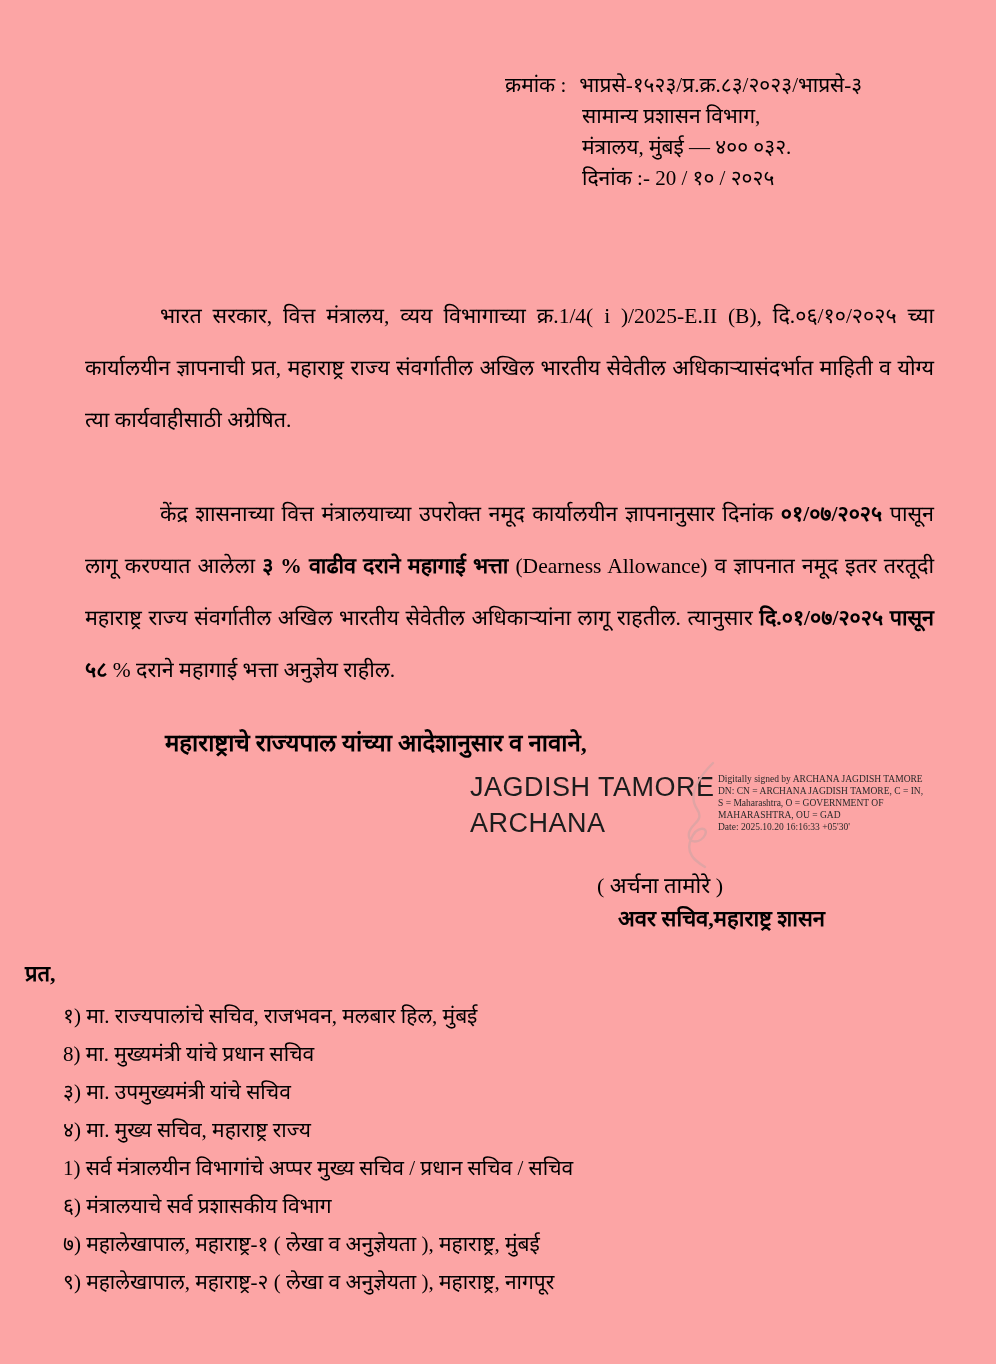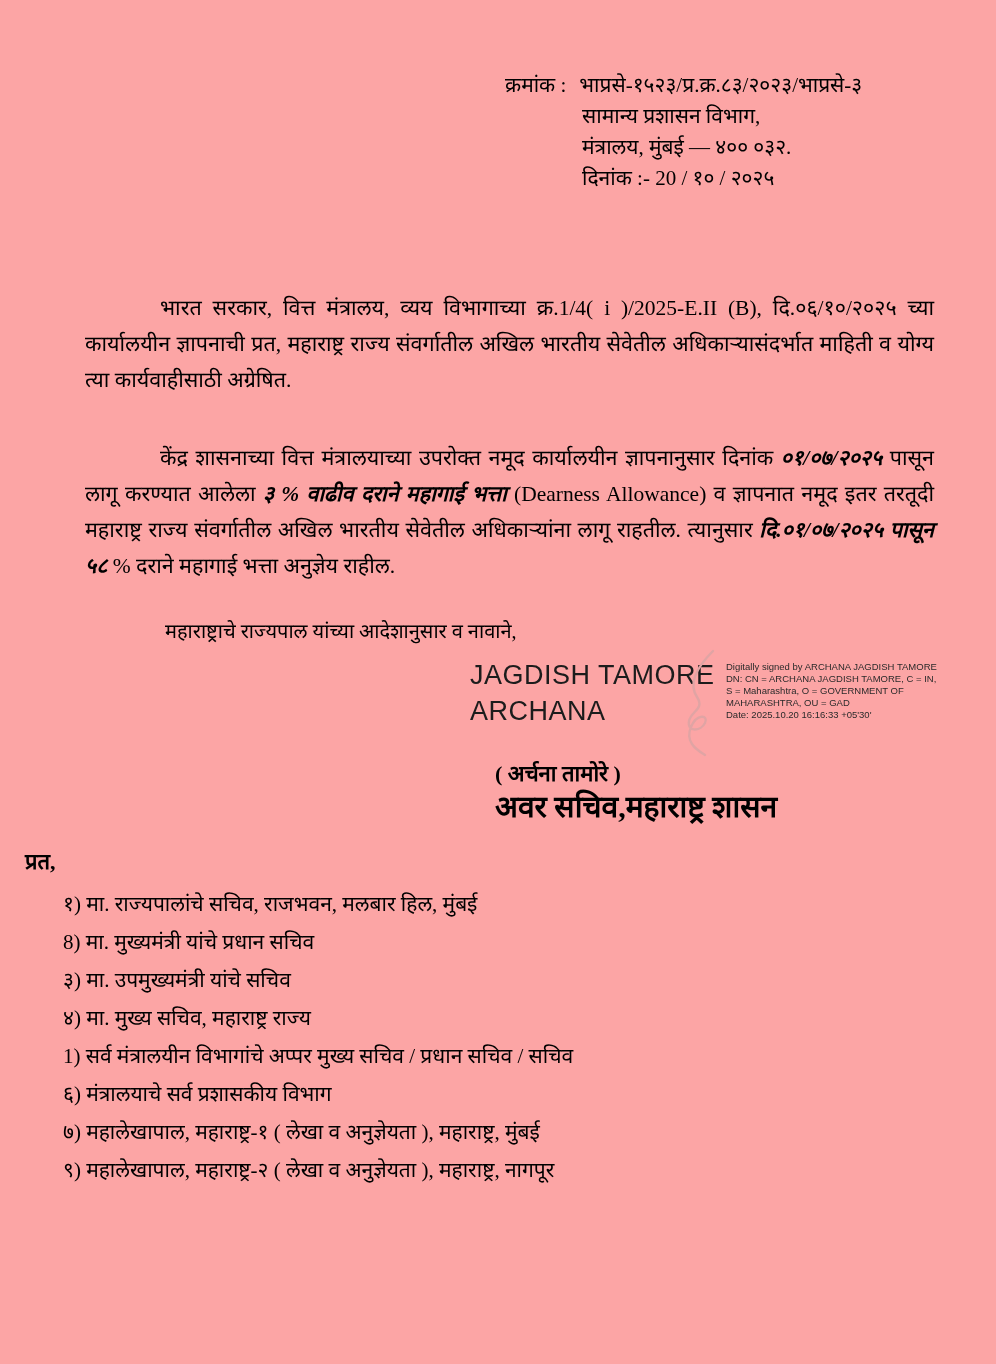--- a/index.html
+++ b/index.html
@@ -19,36 +19,37 @@
     line-height:31px;
     white-space:nowrap;
   }
   .ref-row{display:flex;}
   .ref-label{margin-right:13px;}
   .header-indent{margin-left:77px;}
   
   .para{
     margin:0 62px 0 85px;
     font-size:21.5px;
-    line-height:36px;
+    line-height:52px;
     text-align:justify;
     text-indent:75px;
   }
   .p1{margin-top:96px;}
   .p2{margin-top:42px;}
   .p3{margin-top:24px;}
-  .bold{font-weight:bold;font-style:italic;}
+  .bold{font-weight:bold;}
   .link{
     text-decoration:underline;
     cursor:pointer;
   }
   .order-line{
     margin:28px 62px 0 165px;
-    font-size:20px;
+    font-size:24px;
     line-height:38.5px;
+    font-weight:bold;
   }
   
   .sig-row{
     position:relative;
     margin:6px 0 0 470px;
     height:92px;
   }
   .sig-name{
     font-family:"Liberation Sans","DejaVu Sans",sans-serif;
     font-size:27px;
@@ -56,39 +57,40 @@
     letter-spacing:0.5px;
     color:#1c1c1c;
     white-space:nowrap;
   }
   .sig-squiggle{
     position:absolute;
     left:205px;top:-10px;
   }
   .sig-details{
     position:absolute;
-    left:256px;top:4px;
+    left:248px;top:4px;
     width:260px;
-    font-family:Liberation Sans, sans-serif;
+    font-family:Liberation Serif, serif;
     font-size:9.5px;
     line-height:12px;
     color:#2a2a2a;
   }
   .sig-marathi{
     margin:8px 0 0 495px;
     width:330px;
+    text-align:center;
     font-size:22px;
     line-height:33px;
-    font-weight:bold;
+    font-weight:normal;
   }
   .sig-designation{
     margin:0 0 0 495px;
     width:330px;
-    text-align:left;
-    font-size:30px;
+    text-align:right;
+    font-size:22px;
     line-height:33px;
     font-weight:bold;
   }
   
   .copy-label{
     margin:24px 0 0 25px;
     font-size:22px;
     font-weight:bold;
     line-height:30px;
   }

